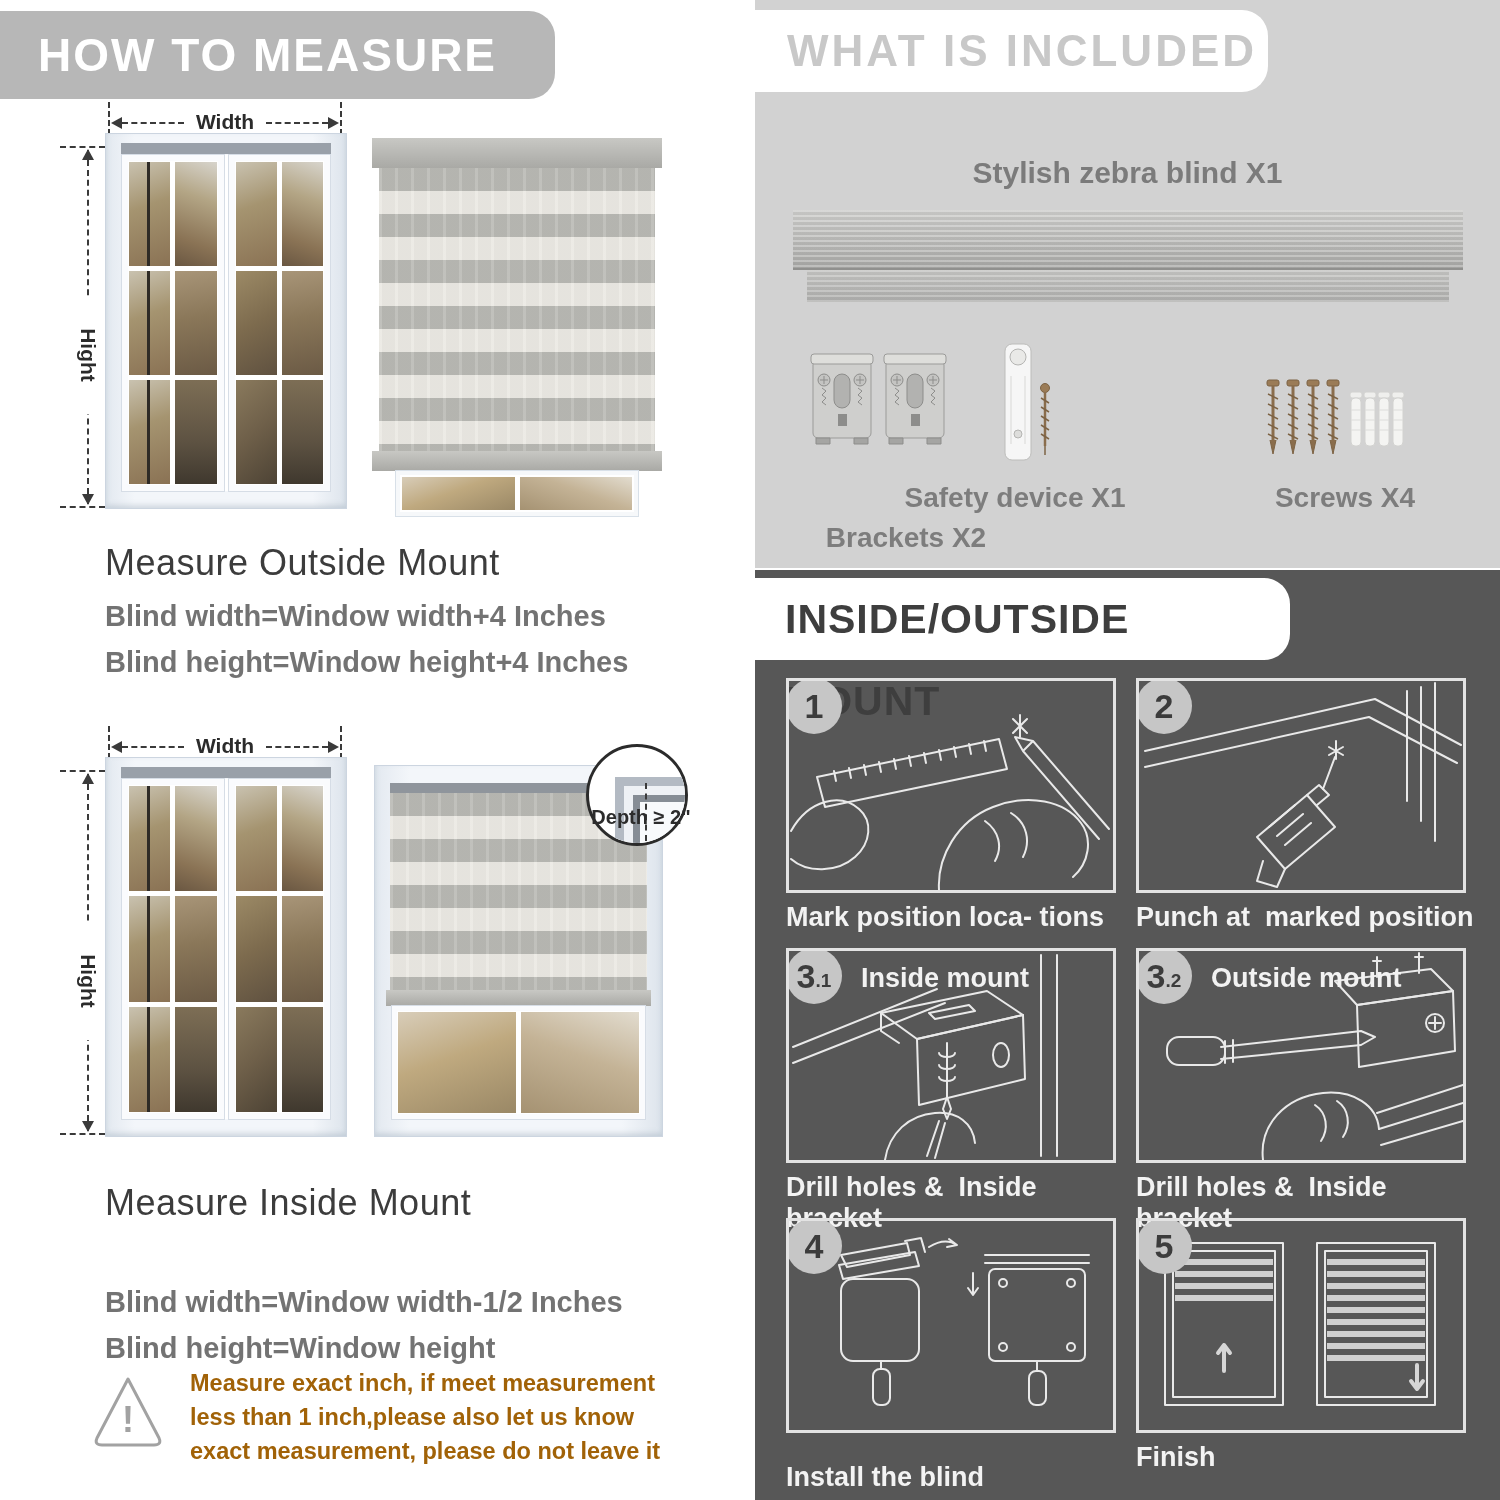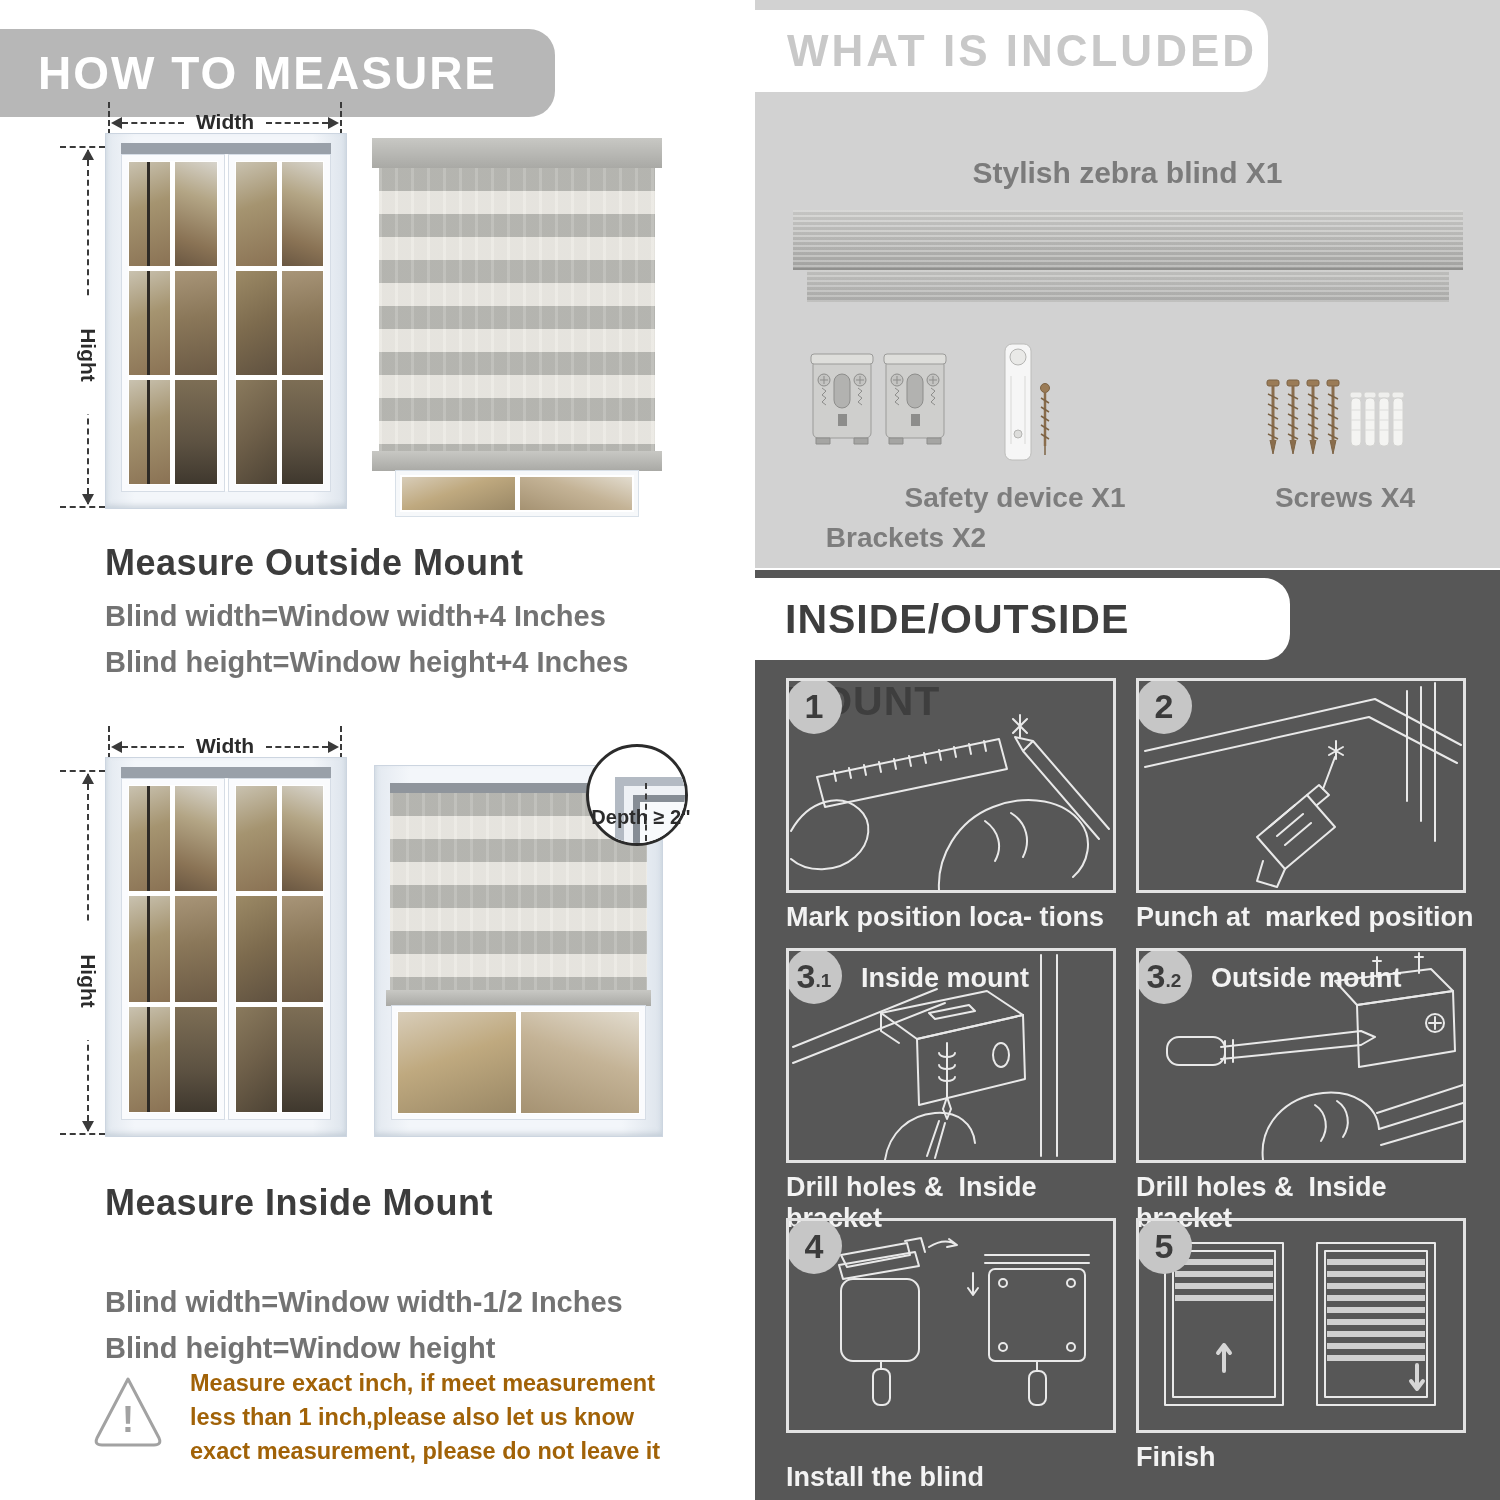--- a/index.html
+++ b/index.html
@@ -3,21 +3,21 @@
 <meta charset="utf-8">
 <style>
   html,body{margin:0;padding:0;background:#ffffff;}
   #page{position:relative;width:1500px;height:1500px;background:#ffffff;overflow:hidden;
         font-family:"Liberation Sans", sans-serif;}
   .abs{position:absolute;}
 
   
   .band-left{background:#b7b7b7;border-radius:0 26px 26px 0;color:#ffffff;
              font-weight:bold;font-size:46px;letter-spacing:2px;line-height:88px;padding-left:38px;}
-  .sec-title{font-weight:bold;font-size:36px;color:#3c3c3c;letter-spacing:.5px;}
+  .sec-title{font-weight:normal;font-size:36px;color:#3c3c3c;letter-spacing:.5px;}
   .formula{font-weight:bold;font-size:29px;color:#737373;}
 
   
   .warrow{height:42px;}
   .warrow .tickL,.warrow .tickR{position:absolute;top:0;height:42px;border-left:2px dashed #3a3a3a;}
   .warrow .tickL{left:0;} .warrow .tickR{right:0;}
   .warrow .segL{position:absolute;top:20px;left:14px;width:62px;border-top:2px dashed #3a3a3a;}
   .warrow .segR{position:absolute;top:20px;right:14px;width:62px;border-top:2px dashed #3a3a3a;}
   .warrow .ahL{position:absolute;top:15px;left:3px;width:0;height:0;
                border-top:6px solid transparent;border-bottom:6px solid transparent;border-right:11px solid #3a3a3a;}
@@ -124,21 +124,21 @@
   .art path,.art rect,.art circle,.art ellipse{fill:none;stroke:#e9e9e9;stroke-width:2;
                 stroke-linecap:round;stroke-linejoin:round;}
   .art .fillstripe{fill:#cfcfcf;stroke:none;}
   .art .thick{stroke-width:4;stroke:#d6d6d6;}
 </style>
 </head>
 <body>
 
 <div id="page">
 
-  <div class="abs band-left" style="left:0;top:29px;width:517px;height:88px;">HOW TO MEASURE</div>
+  <div class="abs band-left" style="left:0;top:11px;width:517px;height:88px;">HOW TO MEASURE</div>
 
   <div class="abs warrow" style="left:108px;top:102px;width:234px;">
     <div class="tickL"></div>
     <div class="tickR"></div>
     <div class="ahL"></div>
     <div class="segL"></div>
     <div class="wlabel">Width</div>
     <div class="segR"></div>
     <div class="ahR"></div>
   </div>

